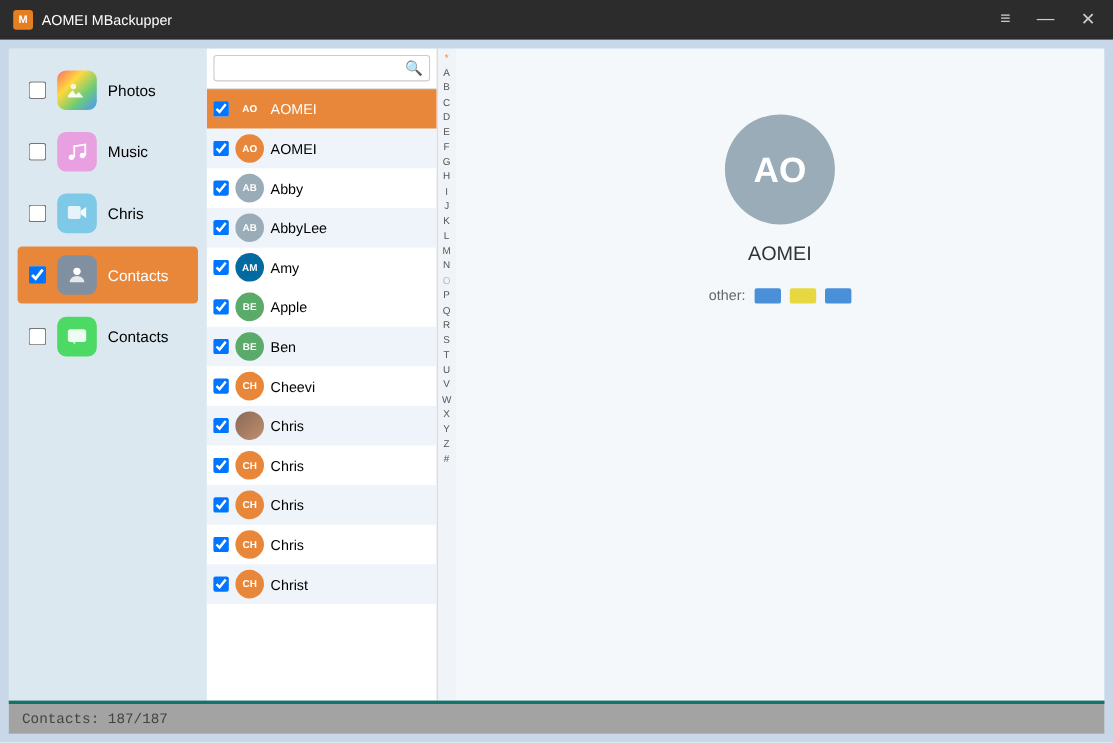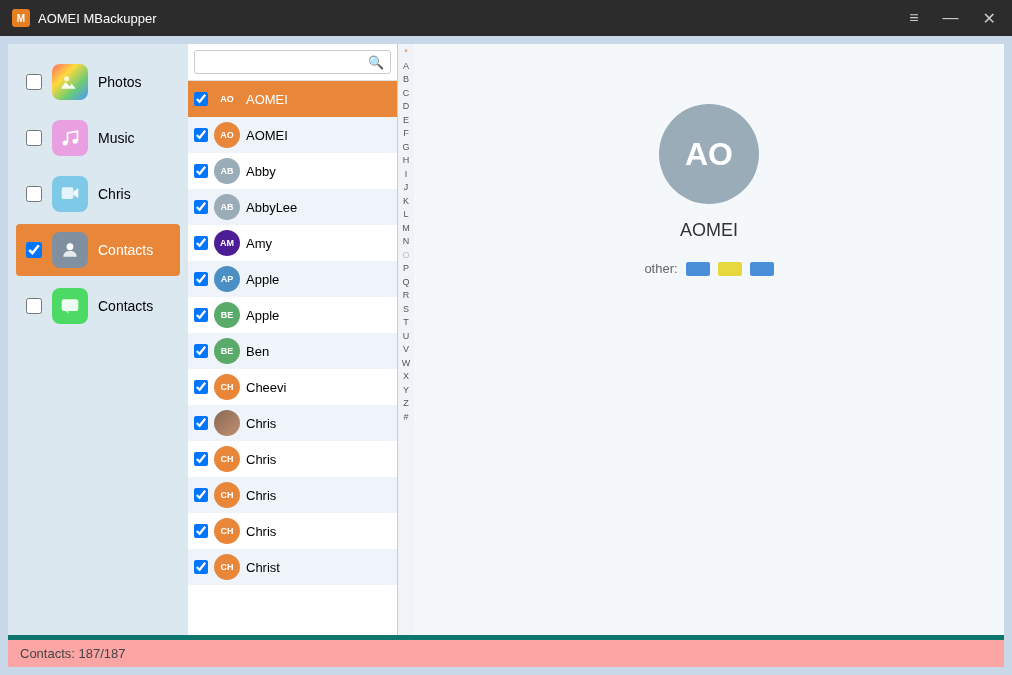--- a/index.html
+++ b/index.html
@@ -236,45 +236,46 @@
     }
     .color-swatch {
       width: 24px;
       height: 14px;
       border-radius: 2px;
     }
 
     
     .bottom-bar {
       padding: 6px 12px;
-      background: #fca5a5;
+      background: #a3a3a3;
       font-size: 13px;
       color: #444;
-      border-top: 5px solid #0f766e;
+      border-top: 3px solid #0f766e;
+      font-family: Liberation Mono, monospace;
     }
 
     
     .contact-list::-webkit-scrollbar { width: 6px; }
     .contact-list::-webkit-scrollbar-track { background: #f0f0f0; }
     .contact-list::-webkit-scrollbar-thumb { background: #b0b8c0; border-radius: 3px; }
 
     
     .icon-photos { background: linear-gradient(135deg, #ff6b6b, #ffd93d, #6bcb77, #4d96ff); }
     .icon-music { background: #e8a0e0; }
     .icon-videos { background: #7ec8e8; }
     .icon-contacts { background: #8090a0; }
     .icon-messages { background: #4cd964; }
 
     
     .av-orange { background: #e8873a; }
     .av-gray { background: #9aacb8; }
     .av-green { background: #5aaa6a; }
     .av-blue { background: #4a90c4; }
     .av-purple { background: #9070a0; }
-    .av-teal { background: #4c1d95; }
+    .av-teal { background: #0369a1; }
   </style>
 </head>
 <body>
 
 <div class="title-bar">
   <div class="title-bar-left">
     <div class="title-bar-icon">M</div>
     <span class="title-bar-title">AOMEI MBackupper</span>
   </div>
   <div class="title-bar-controls">
@@ -379,25 +380,20 @@
             <div class="contact-avatar av-gray" style="font-size:9px">AB</div>
             <span class="contact-name">AbbyLee</span>
           </div>
 
           <div class="contact-row">
             <input type="checkbox" class="row-check" checked="" style="">
             <div class="contact-avatar av-teal" style="font-size:9px">AM</div>
             <span class="contact-name">Amy</span>
           </div>
 
-          <div class="contact-row alt-bg">
-            <input type="checkbox" class="row-check" checked="" style="">
-            <div class="contact-avatar av-blue" style="font-size:9px">AP</div>
-            <span class="contact-name">Apple</span>
-          </div>
 
 
 
           <div class="contact-row">
             <input type="checkbox" class="row-check" checked="" style="">
             <div class="contact-avatar av-green" style="font-size:9px">BE</div>
             <span class="contact-name">Apple</span>
           </div>
 
           <div class="contact-row alt-bg">

